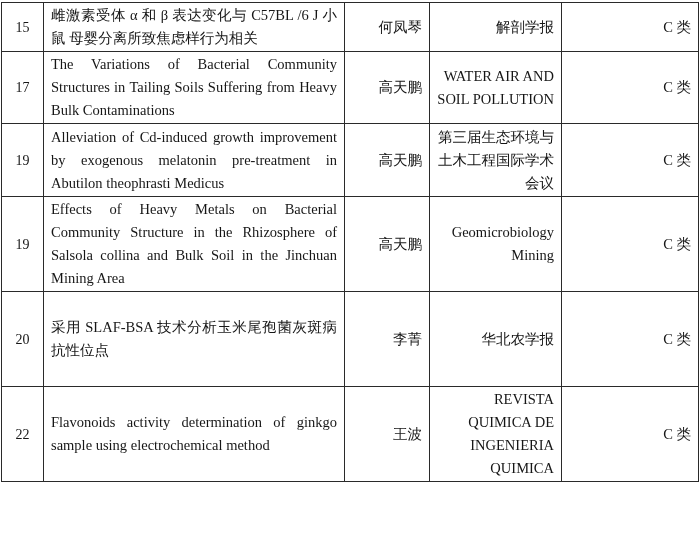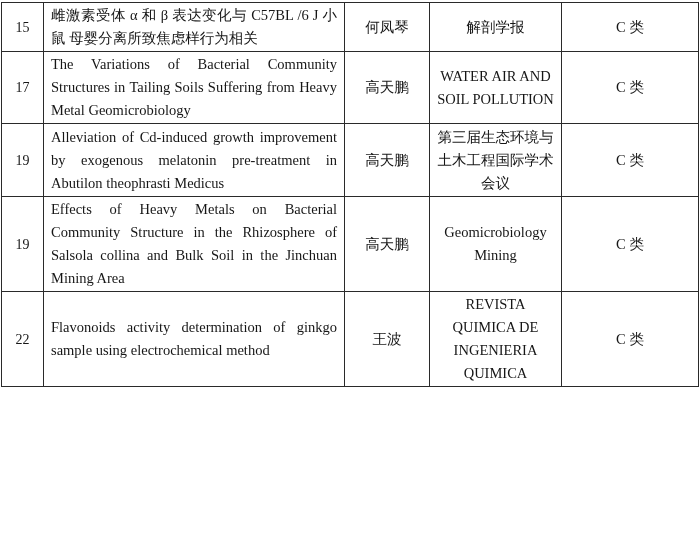--- a/index.html
+++ b/index.html
@@ -38,21 +38,21 @@
 
   td.cell-no {
     text-align: center;
     padding: 2px 2px;
     font-size: 14px;
   }
   td.cell-title {
     text-align: justify;
   }
   td.cell-author, td.cell-journal, td.cell-category {
-    text-align: center;
+    text-align: right;
   }
 
   tbody tr:nth-child(1) { height: 45px; }
   tbody tr:nth-child(2) { height: 47px; }
   tbody tr:nth-child(3) { height: 73px; }
   tbody tr:nth-child(4) { height: 70px; }
   tbody tr:nth-child(5) { height: 95px; }
   tbody tr:nth-child(6) { height: 51px; }
   tbody tr:nth-child(7) { height: 43px; }
   tbody tr:nth-child(8) { height: 96px; }
@@ -71,40 +71,47 @@
   <tbody id="tbody">
       <tr>
         <td class="cell-no">15</td>
         <td class="cell-title">雌激素受体 α 和 β 表达变化与 C57BL /6 J 小鼠 母婴分离所致焦虑样行为相关</td>
         <td class="cell-author">何凤琴</td>
         <td class="cell-journal">解剖学报</td>
         <td class="cell-category">C 类</td>
       </tr>
       <tr>
         <td class="cell-no">17</td>
-        <td class="cell-title">The Variations of Bacterial Community Structures in Tailing Soils Suffering from Heavy Metal Geomicrobiology</td>
+        <td class="cell-title">The Variations of Bacterial Community Structures in Tailing Soils Suffering from Heavy Bulk Contaminations</td>
         <td class="cell-author">高天鹏</td>
         <td class="cell-journal">WATER AIR AND SOIL POLLUTION</td>
         <td class="cell-category">C 类</td>
       </tr>
       <tr>
         <td class="cell-no">19</td>
         <td class="cell-title">Alleviation of Cd-induced growth improvement by exogenous melatonin pre-treatment in Abutilon theophrasti Medicus</td>
         <td class="cell-author">高天鹏</td>
         <td class="cell-journal">第三届生态环境与土木工程国际学术会议</td>
         <td class="cell-category">C 类</td>
       </tr>
       <tr>
         <td class="cell-no">19</td>
         <td class="cell-title">Effects of Heavy Metals on Bacterial Community Structure in the Rhizosphere of Salsola collina and Bulk Soil in the Jinchuan Mining Area</td>
         <td class="cell-author">高天鹏</td>
         <td class="cell-journal">Geomicrobiology Mining</td>
         <td class="cell-category">C 类</td>
       </tr>
       <tr>
+        <td class="cell-no">20</td>
+        <td class="cell-title">采用 SLAF-BSA 技术分析玉米尾孢菌灰斑病抗性位点</td>
+        <td class="cell-author">李菁</td>
+        <td class="cell-journal">华北农学报</td>
+        <td class="cell-category">C 类</td>
+      </tr>
+      <tr>
         <td class="cell-no">22</td>
         <td class="cell-title">Flavonoids activity determination of ginkgo sample using electrochemical method</td>
         <td class="cell-author">王波</td>
         <td class="cell-journal">REVISTA QUIMICA DE INGENIERIA QUIMICA</td>
         <td class="cell-category">C 类</td>
       </tr>
     </tbody>
 </table>
 
 </body></html>

